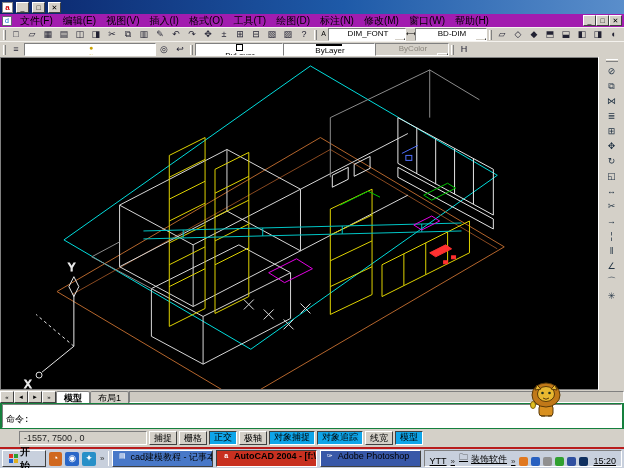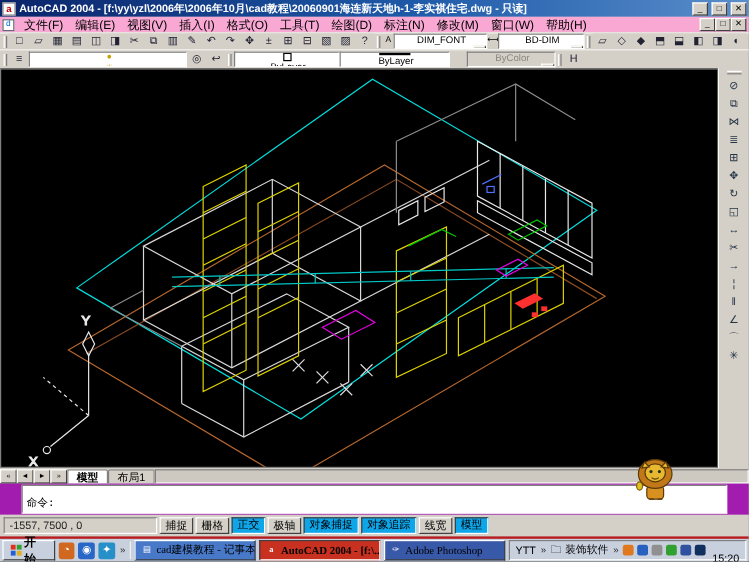--- a/index.html
+++ b/index.html
@@ -10,38 +10,38 @@
   
   .titlebar { height:14px; background:linear-gradient(90deg,#0a246a,#1e5aa8 55%,#5a8ecb); color:#fff;
     display:flex; align-items:center; gap:3px; padding:0 2px; flex:0 0 auto; }
   .appicon { width:11px; height:11px; background:#fff; border:1px solid #888; color:#c00;
     font-weight:bold; font-size:8px; line-height:9px; text-align:center; flex:0 0 auto; }
   .titlebar .title { flex:1; font-size:9px; font-weight:bold; white-space:nowrap; overflow:hidden; }
   .winbtn { width:13px; height:11px; background:#d4d0c8; border:1px solid; border-color:#fff #404040 #404040 #fff;
     color:#000; font-size:7px; line-height:9px; text-align:center; flex:0 0 auto; }
 
   
-  .menubar { height:13px; background:#f9a8d4; display:flex; align-items:center; padding:0 2px; flex:0 0 auto; }
+  .menubar { height:13px; background:#a21caf; display:flex; align-items:center; padding:0 2px; flex:0 0 auto; }
   .docicon { width:10px; height:10px; background:#fff; border:1px solid #667; color:#06c;
     font-size:7px; line-height:8px; text-align:center; margin-right:3px; }
   .menu-item { padding:0 5px; white-space:nowrap; }
   .menubar .spacer { flex:1; }
 
   
   .tbrow { background:#d4d0c8; display:flex; align-items:center; border-top:1px solid #f4f2ee; flex:0 0 auto; padding:0 1px; }
   .tbrow1 { height:14px; }
   .tbrow2 { height:16px; }
   .grip { width:3px; height:10px; border-left:1px solid #fff; border-right:1px solid #808080; margin:0 2px; }
   .tbtn { width:16px; height:13px; background:#d4d0c8; border:1px solid #d4d0c8; font-size:9px; line-height:11px;
     text-align:center; color:#223; overflow:hidden; flex:0 0 auto; }
   .combo { height:13px; background:#fff; border:1px solid; border-color:#808080 #fff #fff #808080;
     display:flex; align-items:center; font-size:8px; padding-left:2px; white-space:nowrap; overflow:hidden;flex-direction:column; }
   .combo .arrow { margin-left:auto; width:11px; height:11px; background:#d4d0c8; border:1px solid;
     border-color:#fff #404040 #404040 #fff; font-size:6px; line-height:9px; text-align:center; color:#000; }
-  .combo.disabled { background:#d4d0c8; color:#8a867e;margin-left:14px; }
+  .combo.disabled { background:#d4d0c8; color:#8a867e; }
   .swatch { width:7px; height:7px; border:1px solid #000; background:#fff; margin-right:2px; flex:0 0 auto; }
   .lt-line { width:26px; border-top:1px solid #000; margin:0 3px 0 1px; flex:0 0 auto; }
   .mini { width:9px; height:9px; font-size:7px; line-height:8px; text-align:center; flex:0 0 auto; }
 
   
   .main { flex:1 1 auto; display:flex; min-height:0; }
   .canvas { flex:1; background:#000; position:relative; border:1px solid #808080; border-right:none; }
   .canvas svg { display:block; width:100%; height:100%; }
   .rightbar { width:26px; background:#d4d0c8; border-left:1px solid #fff; display:flex; flex-direction:column;
     align-items:center; padding-top:1px; flex:0 0 auto; }
@@ -52,64 +52,63 @@
   
   .tabrow { height:13px; background:#d4d0c8; display:flex; align-items:flex-end; flex:0 0 auto; }
   .navbtn { width:14px; height:12px; background:#d4d0c8; border:1px solid; border-color:#fff #404040 #404040 #fff;
     font-size:6px; line-height:10px; text-align:center; flex:0 0 auto; }
   .tab { height:12px; padding:0 7px; font-size:9px; line-height:12px; background:#d4d0c8; color:#000;
     border:1px solid #808080; border-bottom:none; border-radius:2px 2px 0 0; flex:0 0 auto; }
   .tab.active { background:#fff; font-weight:bold; }
   .hscroll { flex:1; height:12px; background:#cdc9c1; border:1px solid; border-color:#808080 #fff #fff #808080; }
 
   
-  .cmdwrap { height:26px; background:#a21caf; padding:1px 18px; flex:0 0 auto; }
+  .cmdwrap { height:26px; background:#15803d; padding:1px 2px; flex:0 0 auto; }
   .cmdbox { height:100%; background:#fff; border:1px solid; border-color:#808080 #fff #fff #808080;
     font-family:"DejaVu Sans Mono",monospace; font-size:9px; display:flex; flex-direction:column;
     justify-content:flex-end; padding:0 3px 1px; }
 
   
-  .statusbar { height:18px; background:#d4d0c8; display:flex; align-items:center; gap:2px; padding:0 3px; flex:0 0 auto; }
+  .statusbar { height:18px; background:#d4d0c8; display:flex; align-items:center; gap:2px; padding:0 3px; flex:0 0 auto;margin-left:16px; }
   .coords { width:128px; height:14px; border:1px solid; border-color:#808080 #fff #fff #808080;
     font-size:9px; line-height:12px; padding:0 4px; color:#222; }
   .sbtn { height:14px; padding:0 4px; font-size:9px; line-height:12px; background:#d4d0c8; border:1px solid;
     border-color:#fff #404040 #404040 #fff; white-space:nowrap; }
   .sbtn.pressed { border-color:#404040 #fff #fff #404040; background:#0ea5e9;font-family:Liberation Mono, monospace; }
 
   
   .taskbar { height:21px; background:#c8d0dd; border-top:2px solid #b91c1c; display:flex; align-items:center;
     gap:3px; padding:0 2px; flex:0 0 auto; }
   .startbtn { height:17px; display:flex; align-items:center; gap:2px; padding:0 5px; background:#c8d0dd;
     border:1px solid; border-color:#fff #404040 #404040 #fff; font-weight:bold; font-size:10px; }
   .flag { width:10px; height:10px; display:grid; grid-template-columns:5px 5px; }
   .flag i { display:block; width:4px; height:4px; margin:0.5px; }
   .qlicon { width:14px; height:14px; border-radius:2px; font-size:9px; line-height:13px; text-align:center; color:#fff; }
   .chev { font-size:8px; color:#333; padding:0 1px; }
   .vsep { width:1px; height:15px; background:#9aa4b4; border-right:1px solid #fff; }
-  .taskbtn { height:17px; width:102px; display:flex; align-items:center; gap:3px; padding:0 4px; background:#c8d0dd;
-    border:1px solid; border-color:#fff #404040 #404040 #fff; font-size:9px; white-space:nowrap; overflow:hidden;font-family:Liberation Serif, serif; }
+  .taskbtn { height:17px; width:102px; display:flex; gap:3px; padding:0 4px; background:#c8d0dd;
+    border:1px solid; border-color:#fff #404040 #404040 #fff; font-size:9px; white-space:nowrap; overflow:hidden; }
   .taskbtn.active { border-color:#404040 #fff #fff #404040; background:#dde3ee; font-weight:bold; }
   .ticon { width:10px; height:10px; flex:0 0 auto; font-size:7px; line-height:9px; text-align:center; color:#fff; }
   .band { display:flex; align-items:center; gap:2px; font-size:9px; white-space:nowrap; }
-  .tray { height:17px; margin-left:auto; display:flex; align-items:center; gap:3px; padding:0 5px;
-    border:1px solid; border-color:#808080 #fff #fff #808080; }
+  .tray { height:17px; margin-left:auto; display:flex; align-items:flex-end; gap:3px; padding:0 5px;
+    border:1px solid; border-color:#808080 #fff #fff #808080;text-decoration:underline; }
   .trayicon { width:9px; height:9px; border-radius:2px; }
   .clock { font-size:9px; padding-left:2px;margin-top:13px; }
 
   
   .mascot { position:absolute; left:523px; top:381px; width:44px; height:38px; z-index:9; }
 </style>
 </head>
 <body>
 
 <div class="app">
 
   <div class="titlebar">
     <div class="appicon">a</div>
-    <div class="title">AutoCAD 2004 - [f:\yy\yzl\2006年\2006年10月\cad教程\20060901海连新天地h-1-李实祺住宅.dwg - 只读]</div>
     <div class="winbtn">_</div>
     <div class="winbtn">□</div>
     <div class="winbtn">✕</div>
   </div>
 
   <div class="menubar">
     <div class="docicon">d</div>
     <div class="menu-item">文件(F)</div>
       <div class="menu-item">编辑(E)</div>
       <div class="menu-item">视图(V)</div>

